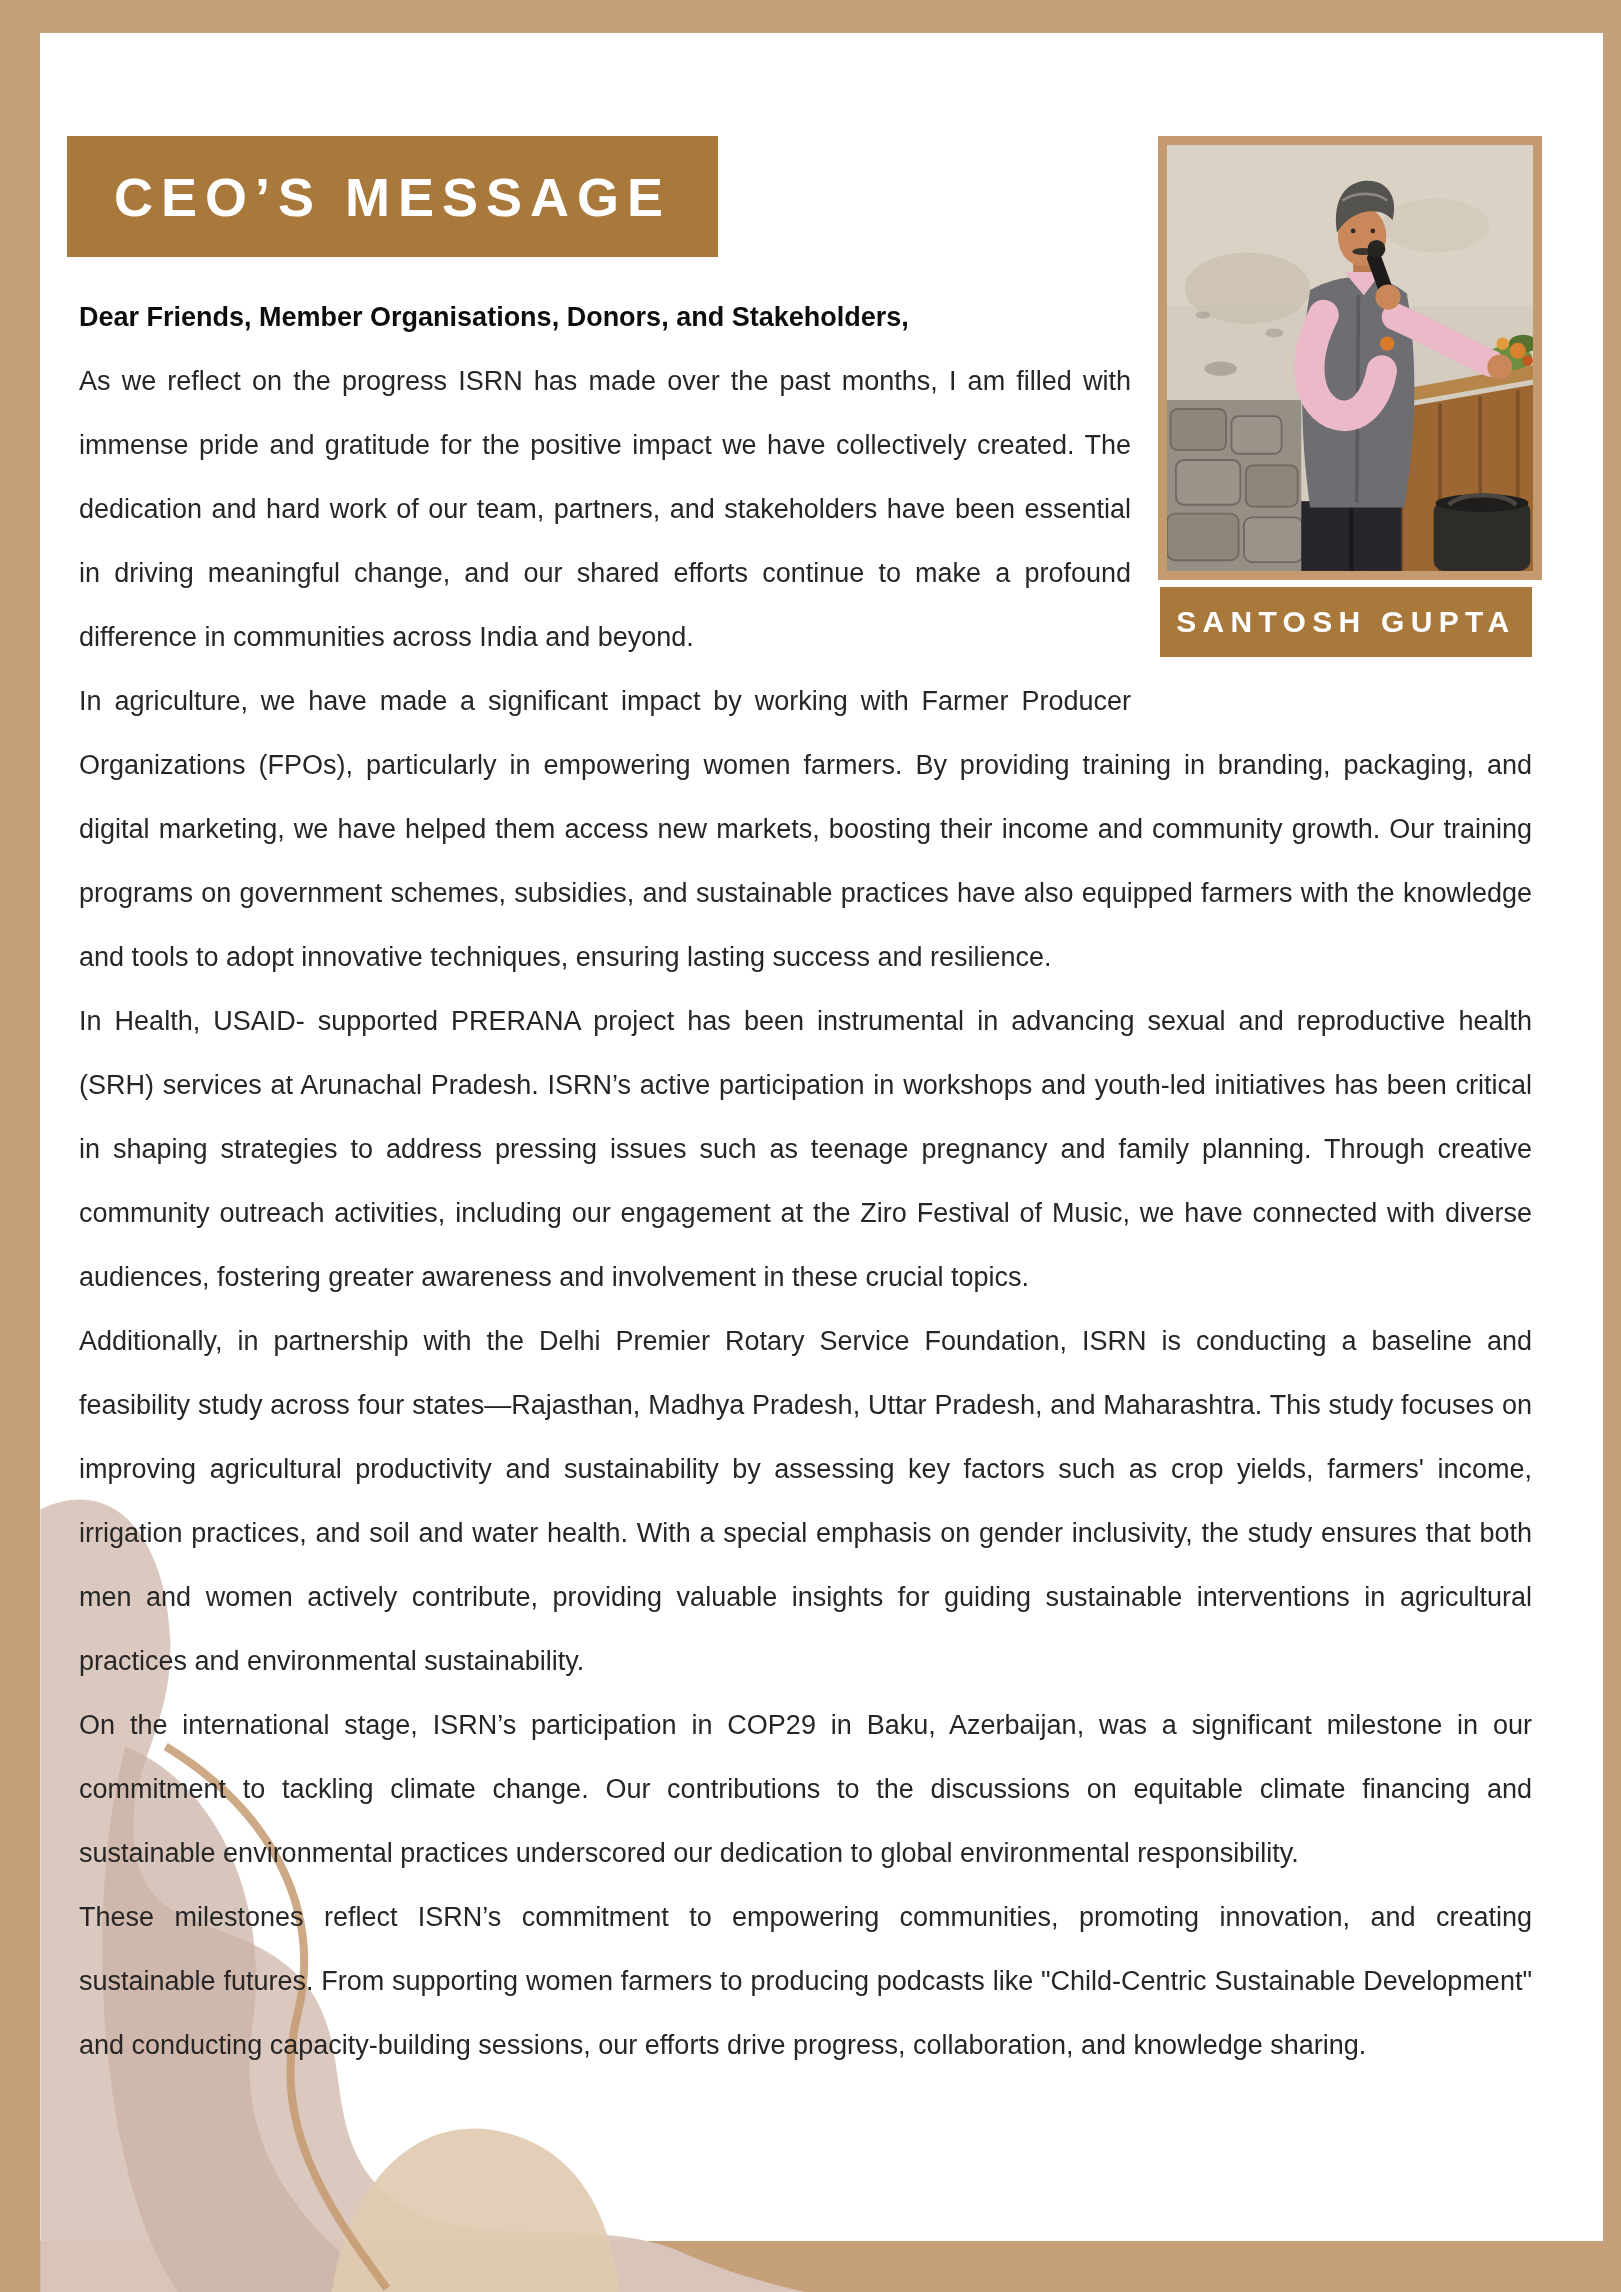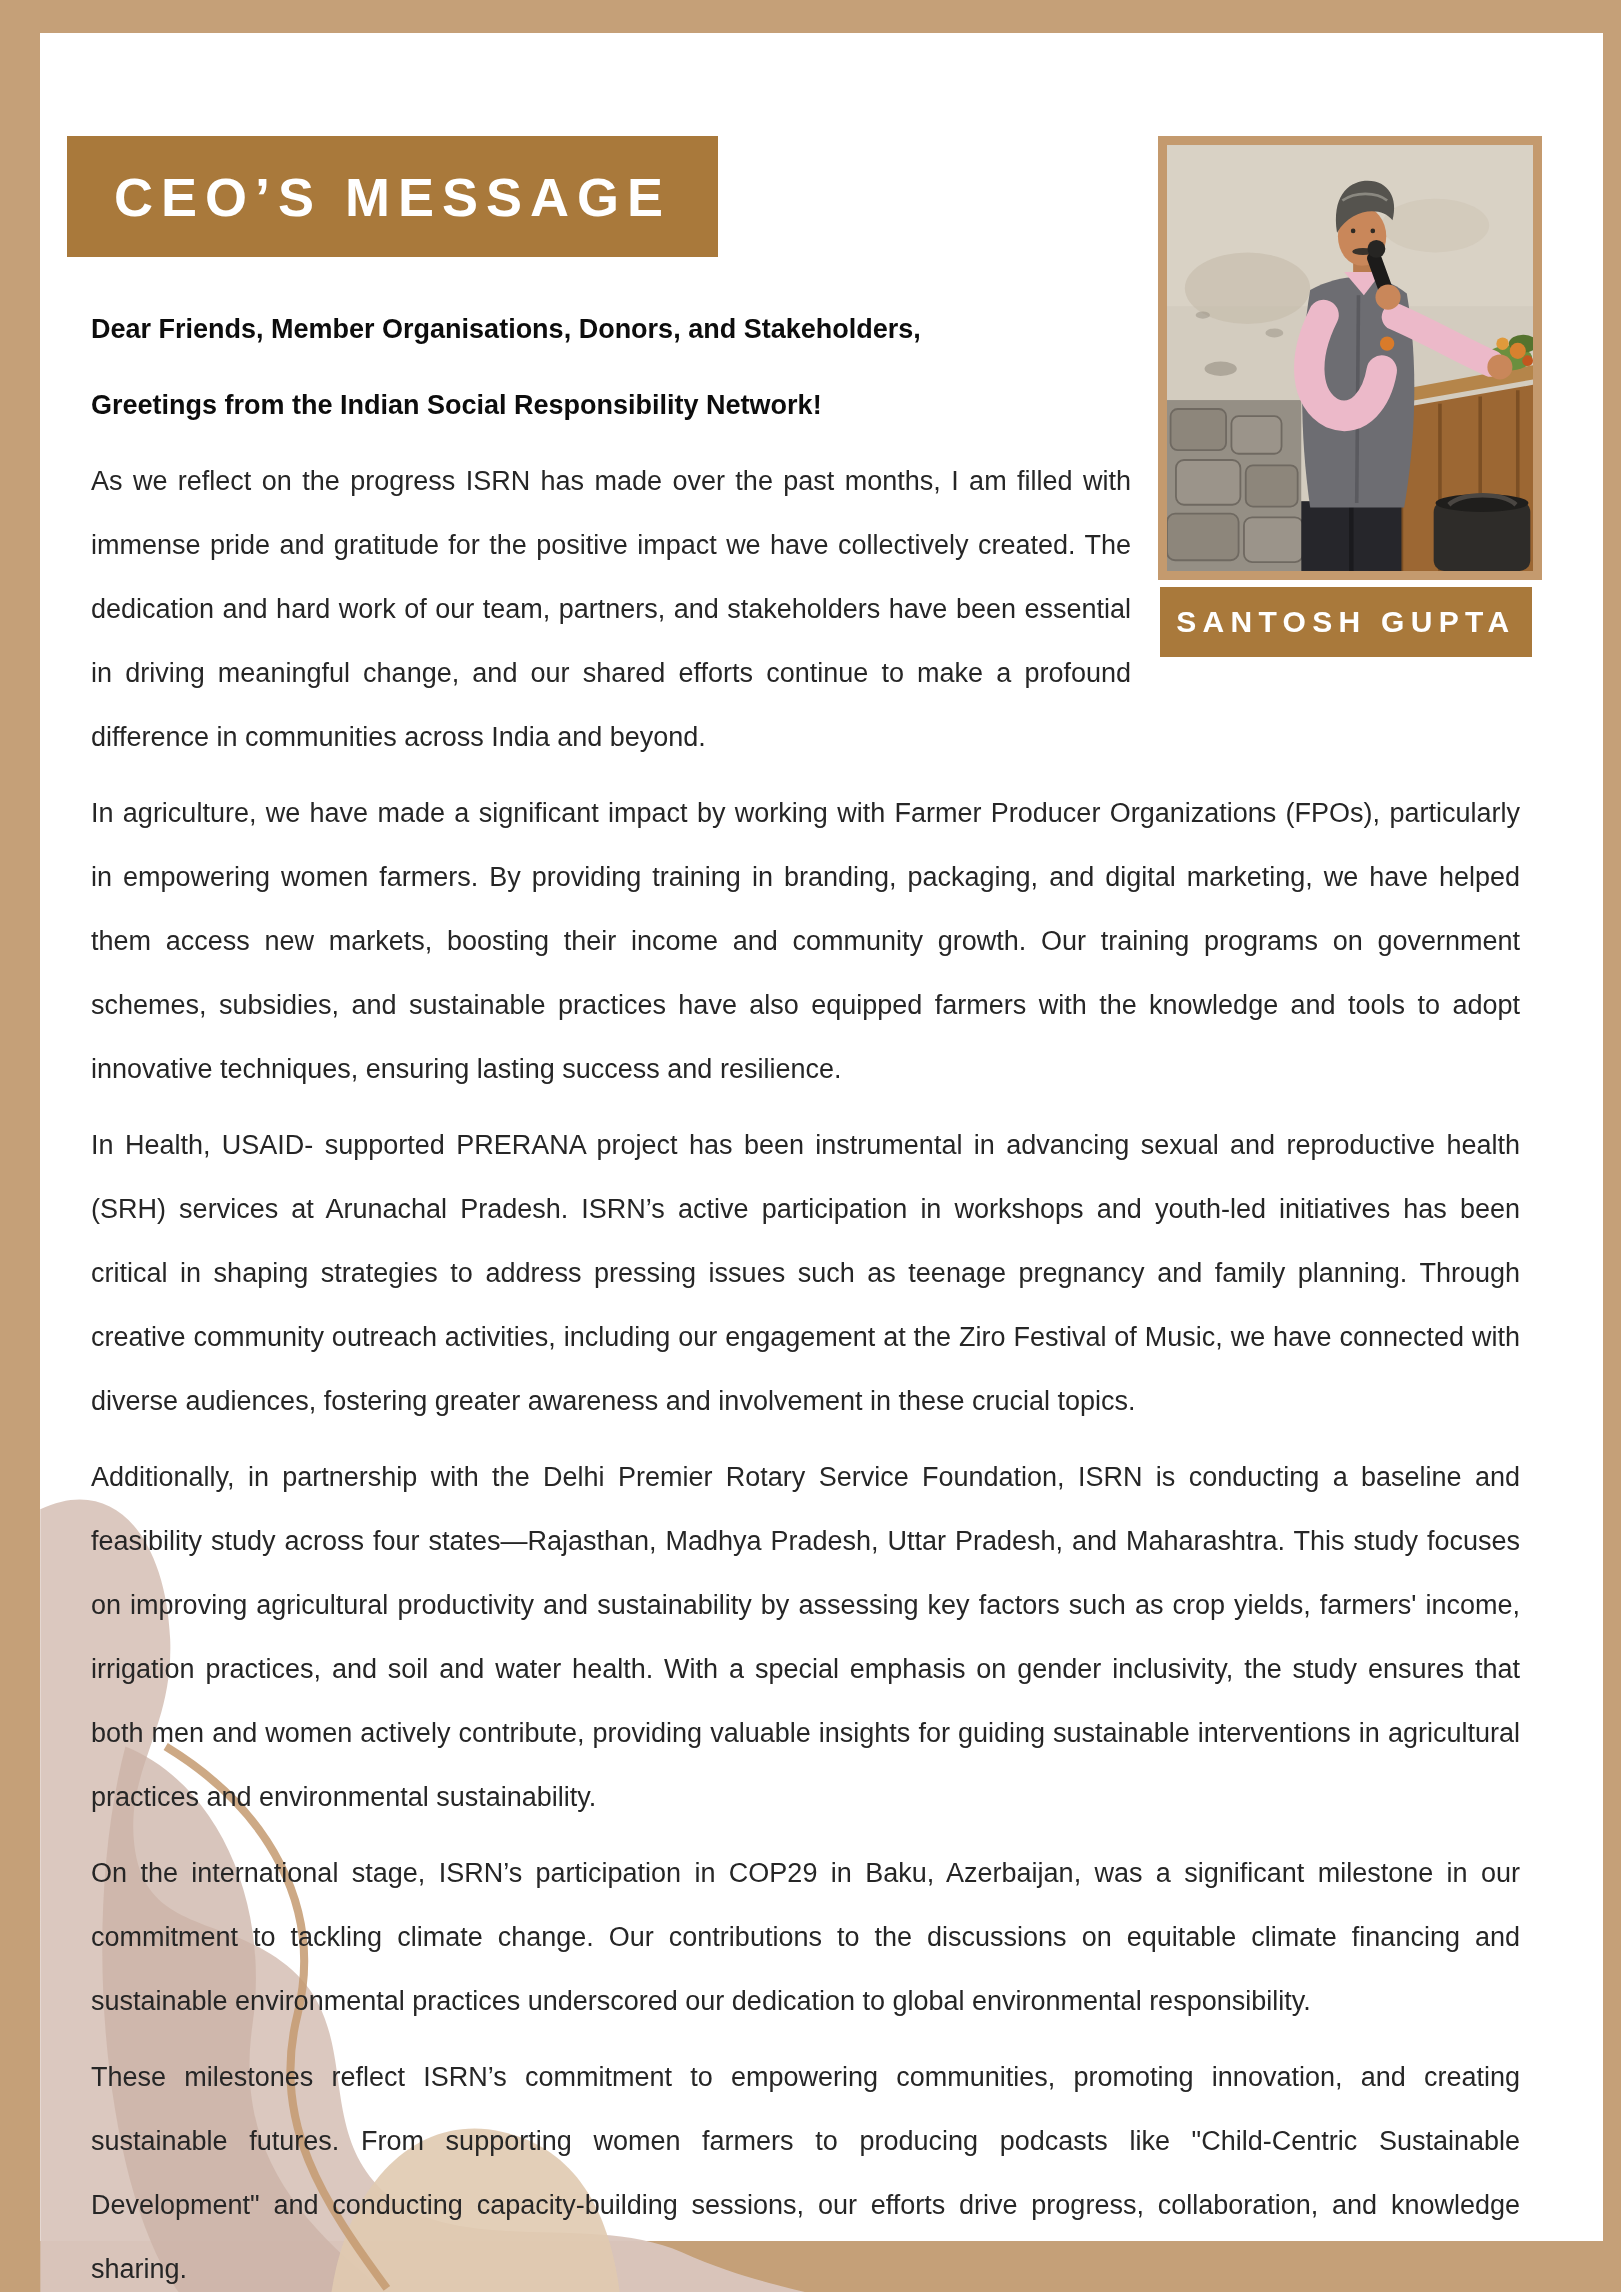--- a/index.html
+++ b/index.html
@@ -31,21 +31,21 @@
   }
   .caption{
     margin-top:7.2px;margin-left:1.8px;width:372px;height:70px;background:#a9793b;
     display:flex;align-items:center;justify-content:center;
   }
   .caption span{color:#ffffff;font-size:30px;font-weight:bold;letter-spacing:6.3px;}
   .content{
     position:absolute;left:79px;top:285px;width:1453px;z-index:3;
     font-size:27px;line-height:64px;color:#262626;text-align:justify;
   }
-  .content p{margin:12px;}
+  .content p{margin:0;}
   .content p.intro{font-weight:bold;color:#0d0d0d;text-align:left;}
   .float-spacer{float:right;width:401px;height:385px;}
 </style>
 </head>
 <body>
 
 <div class="page">
 
   <div class="sheet"></div>
 
@@ -139,21 +139,20 @@
       </svg>
     </div>
     <figcaption class="caption">
       <span>SANTOSH GUPTA</span>
     </figcaption>
   </figure>
 
   <div class="content">
     <div class="float-spacer"></div>
     <p class="intro">Dear Friends, Member Organisations, Donors, and Stakeholders,</p>
-    <p class="intro">Greetings from the Indian Social Responsibility Network!</p>
     <p>As we reflect on the progress ISRN has made over the past months, I am filled with immense pride and gratitude for the positive impact we have collectively created. The dedication and hard work of our team, partners, and stakeholders have been essential in driving meaningful change, and our shared efforts continue to make a profound difference in communities across India and beyond.</p>
     <p>In agriculture, we have made a significant impact by working with Farmer Producer Organizations (FPOs), particularly in empowering women farmers. By providing training in branding, packaging, and digital marketing, we have helped them access new markets, boosting their income and community growth. Our training programs on government schemes, subsidies, and sustainable practices have also equipped farmers with the knowledge and tools to adopt innovative techniques, ensuring lasting success and resilience.</p>
     <p>In Health, USAID- supported PRERANA project has been instrumental in advancing sexual and reproductive health (SRH) services at Arunachal Pradesh. ISRN’s active participation in workshops and youth-led initiatives has been critical in shaping strategies to address pressing issues such as teenage pregnancy and family planning. Through creative community outreach activities, including our engagement at the Ziro Festival of Music, we have connected with diverse audiences, fostering greater awareness and involvement in these crucial topics.</p>
     <p>Additionally, in partnership with the Delhi Premier Rotary Service Foundation, ISRN is conducting a baseline and feasibility study across four states—Rajasthan, Madhya Pradesh, Uttar Pradesh, and Maharashtra. This study focuses on improving agricultural productivity and sustainability by assessing key factors such as crop yields, farmers' income, irrigation practices, and soil and water health. With a special emphasis on gender inclusivity, the study ensures that both men and women actively contribute, providing valuable insights for guiding sustainable interventions in agricultural practices and environmental sustainability.</p>
     <p>On the international stage, ISRN’s participation in COP29 in Baku, Azerbaijan, was a significant milestone in our commitment to tackling climate change. Our contributions to the discussions on equitable climate financing and sustainable environmental practices underscored our dedication to global environmental responsibility.</p>
     <p>These milestones reflect ISRN’s commitment to empowering communities, promoting innovation, and creating sustainable futures. From supporting women farmers to producing podcasts like "Child-Centric Sustainable Development" and conducting capacity-building sessions, our efforts drive progress, collaboration, and knowledge sharing.</p>
   </div>
 
 </div>
 

